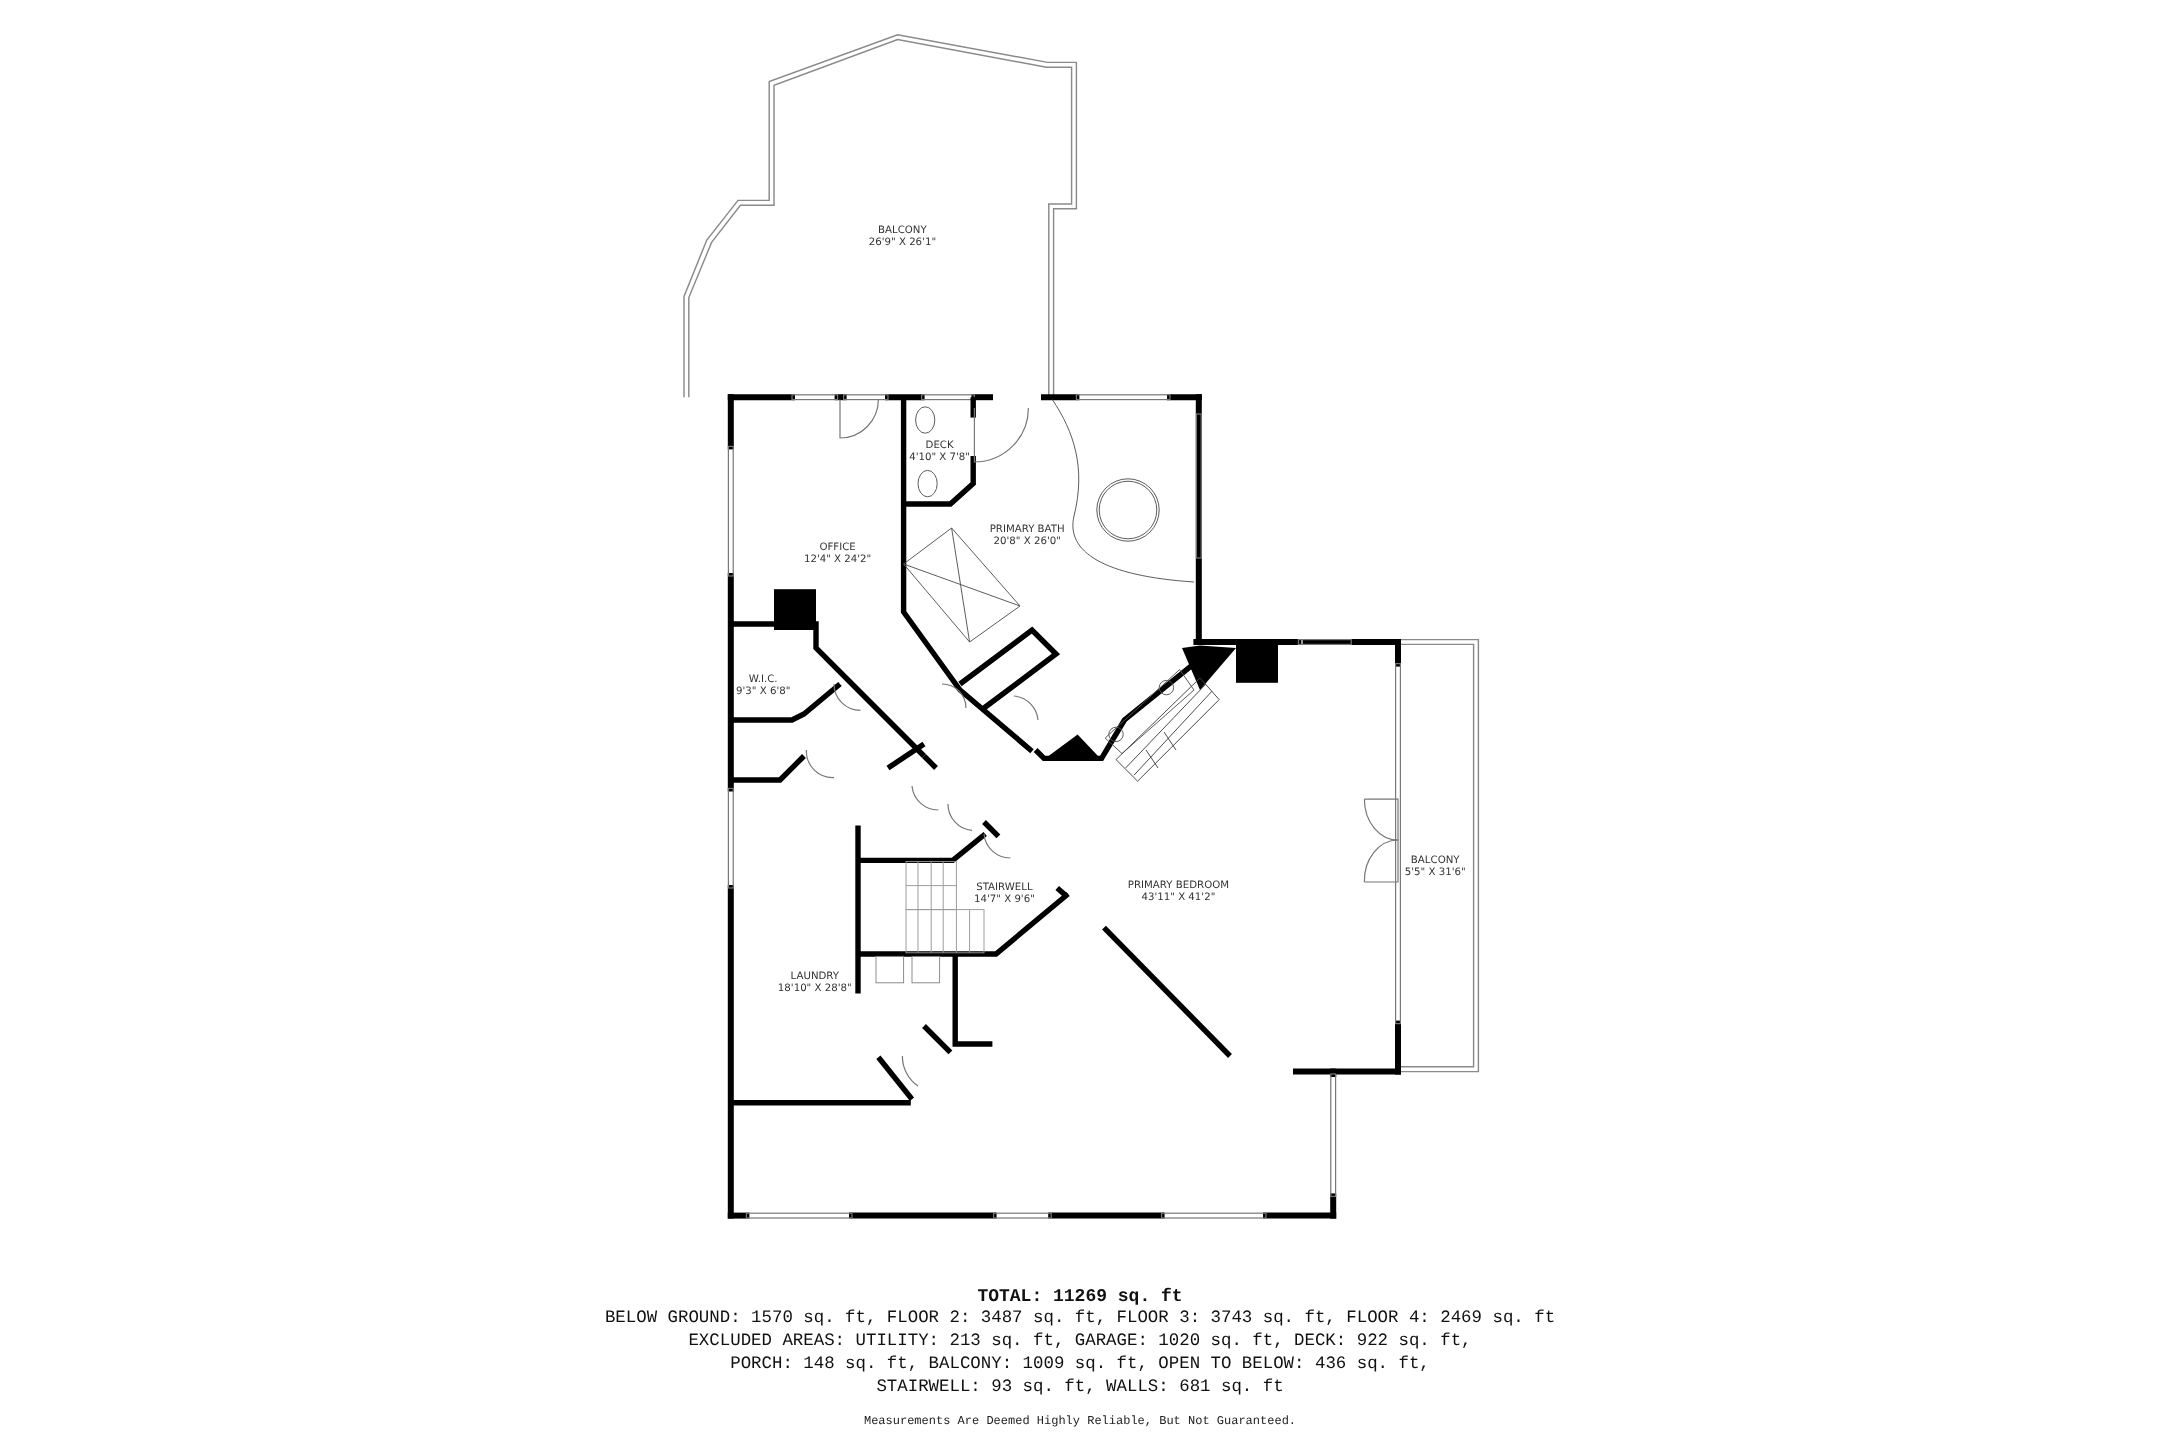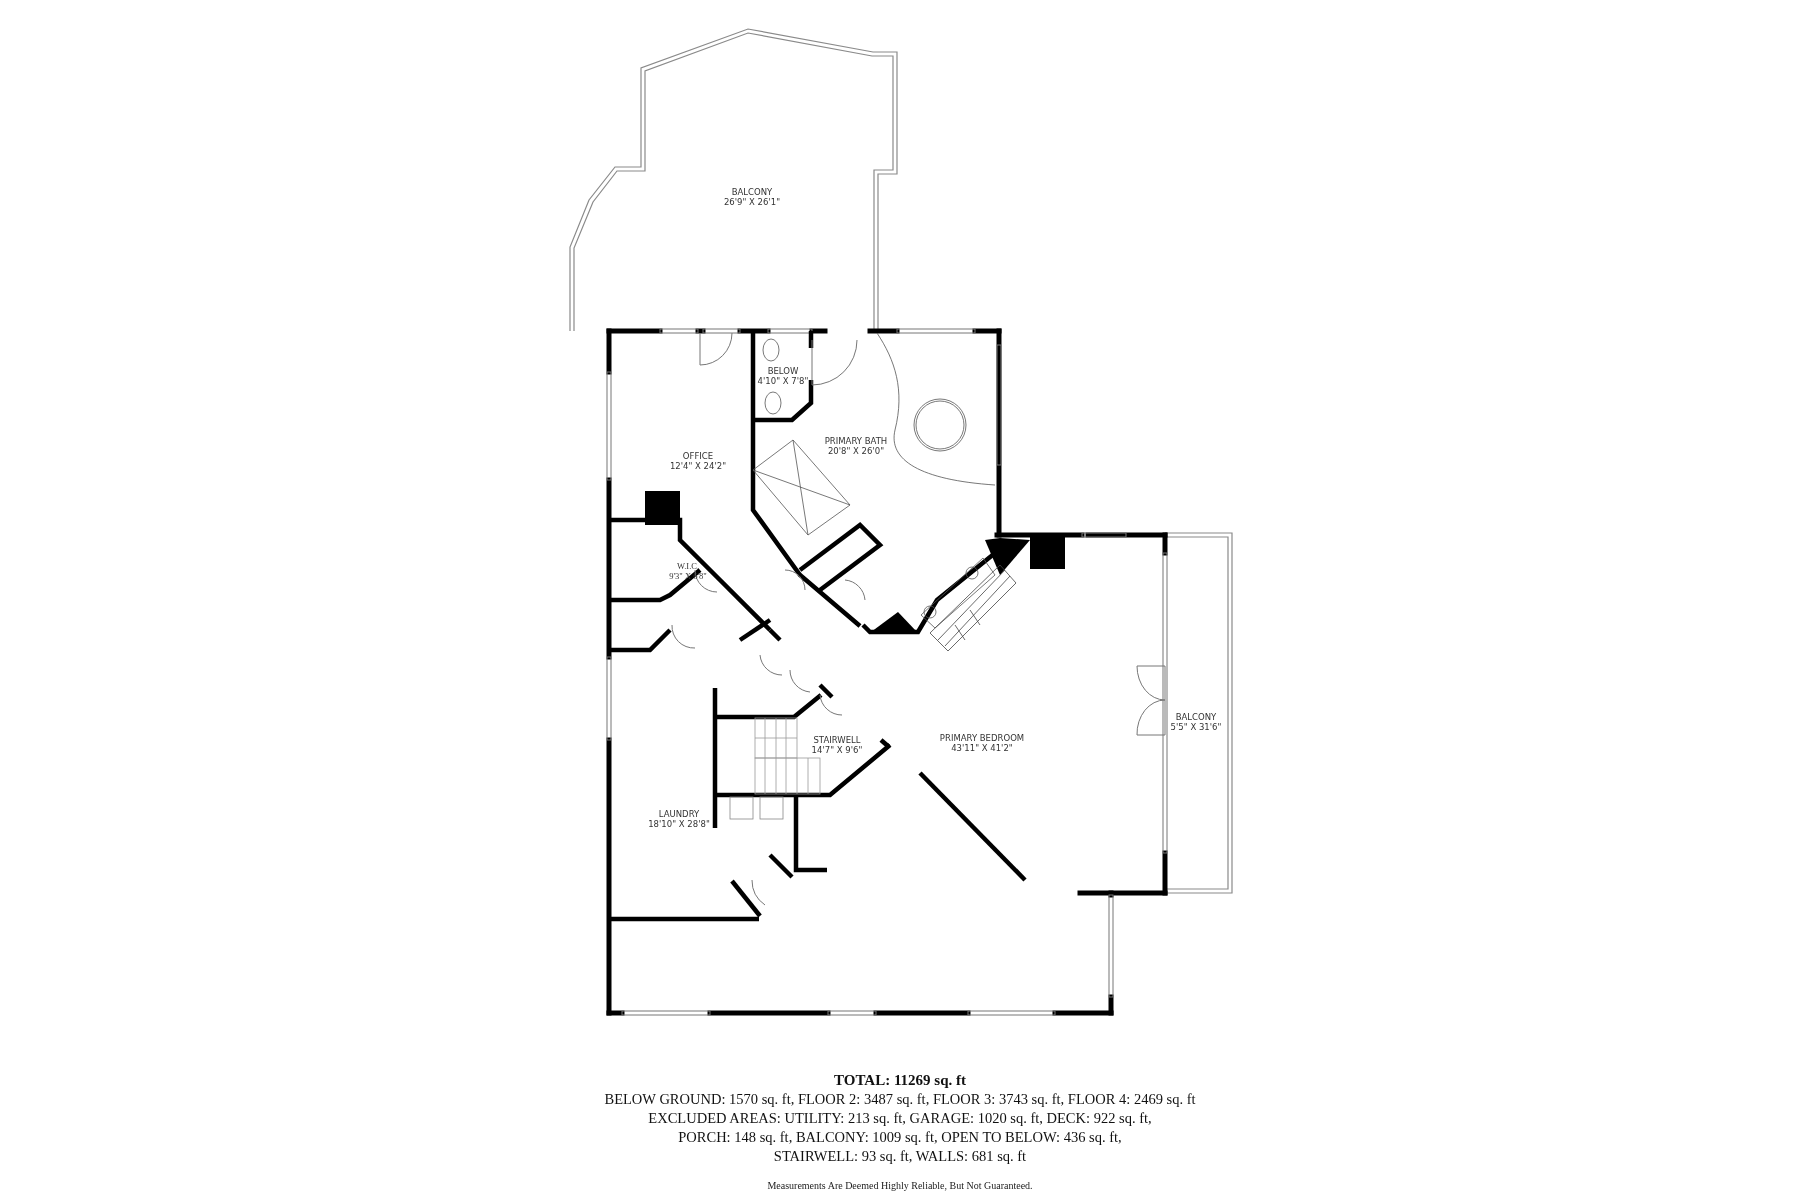--- a/index.html
+++ b/index.html
@@ -1,19 +1,19 @@
 <!DOCTYPE html>
 <html><head>
 <meta charset="utf-8">
 <style>
   html, body { margin:0; padding:0; background:#ffffff; }
   body { width:1800px; height:1200px; position:relative; overflow:hidden; font-family:"DejaVu Sans", sans-serif; }
   #plan { position:absolute; left:0; top:0; width:1800px; height:1200px; }
   .label { position:absolute; transform:translateX(-50%); text-align:center; color:#333; font-family:"DejaVu Sans", sans-serif; font-size:8.5px; line-height:10px; white-space:nowrap; }
-  .footer { position:absolute; left:0; width:1800px; text-align:center; color:#111; font-family:Liberation Serif, serif; }
+  .footer { position:absolute; left:0; width:1800px; text-align:center; color:#111; font-family:Liberation Mono, monospace; }
   .total { top:1072px; font-size:15px; font-weight:bold; }
   .line { font-size:14.5px; }
   .l1 { top:1091px; } .l2 { top:1110px; } .l3 { top:1129px; } .l4 { top:1148px; }
   .disclaimer { top:1180px; font-size:10px; color:#222; }
 </style>
 </head>
 <body>
 
 <svg id="plan" viewBox="0 0 1800 1200" xmlns="http://www.w3.org/2000/svg">
 
@@ -160,32 +160,32 @@
     <line x1="955" y1="625" x2="965" y2="640"></line>
     <line x1="970" y1="610" x2="980" y2="625"></line>
   </g>
 </svg>
 
 <div class="label" style="left:752px;top:187px;">
   <div>BALCONY</div>
   <div>26'9" X 26'1"</div>
 </div>
 <div class="label" style="left:783px;top:366px;">
-  <div>BELOW</div>
+  <div>DECK</div>
   <div>4'10" X 7'8"</div>
 </div>
 <div class="label" style="left:856px;top:436px;text-align:center;">
   <div>PRIMARY BATH</div>
   <div>20'8" X 26'0"</div>
 </div>
 <div class="label" style="left:698px;top:451px;">
   <div>OFFICE</div>
   <div>12'4" X 24'2"</div>
 </div>
-<div class="label" style="left:688px;top:561px;font-family:Liberation Serif, serif;">
+<div class="label" style="left:636px;top:561px;">
   <div>W.I.C.</div>
   <div>9'3" X 6'8"</div>
 </div>
 <div class="label" style="left:982px;top:733px;">
   <div>PRIMARY BEDROOM</div>
   <div>43'11" X 41'2"</div>
 </div>
 <div class="label" style="left:1196px;top:712px;">
   <div>BALCONY</div>
   <div>5'5" X 31'6"</div>

